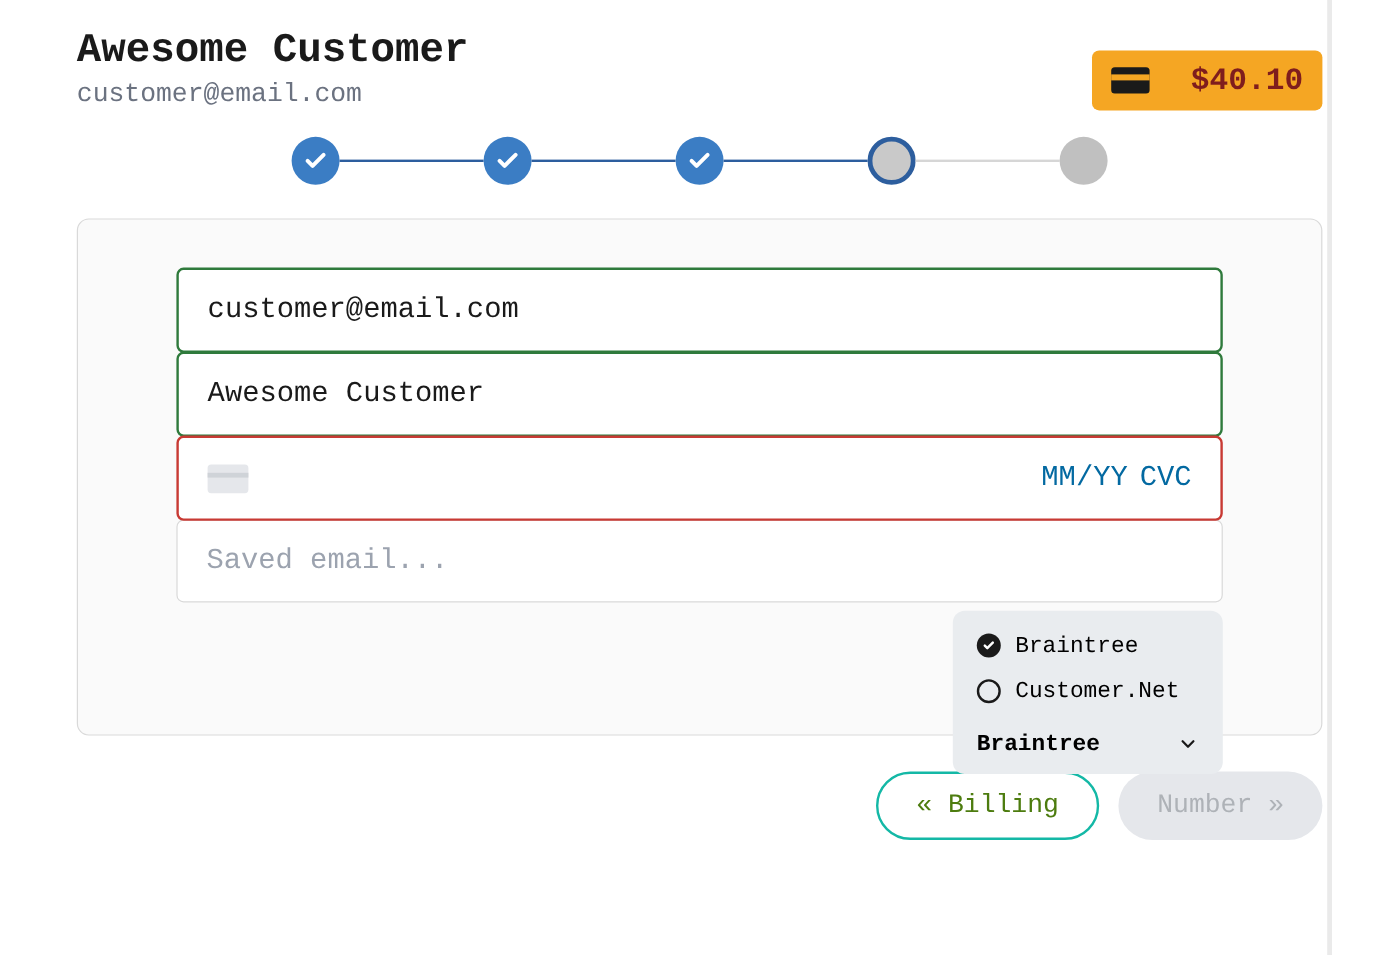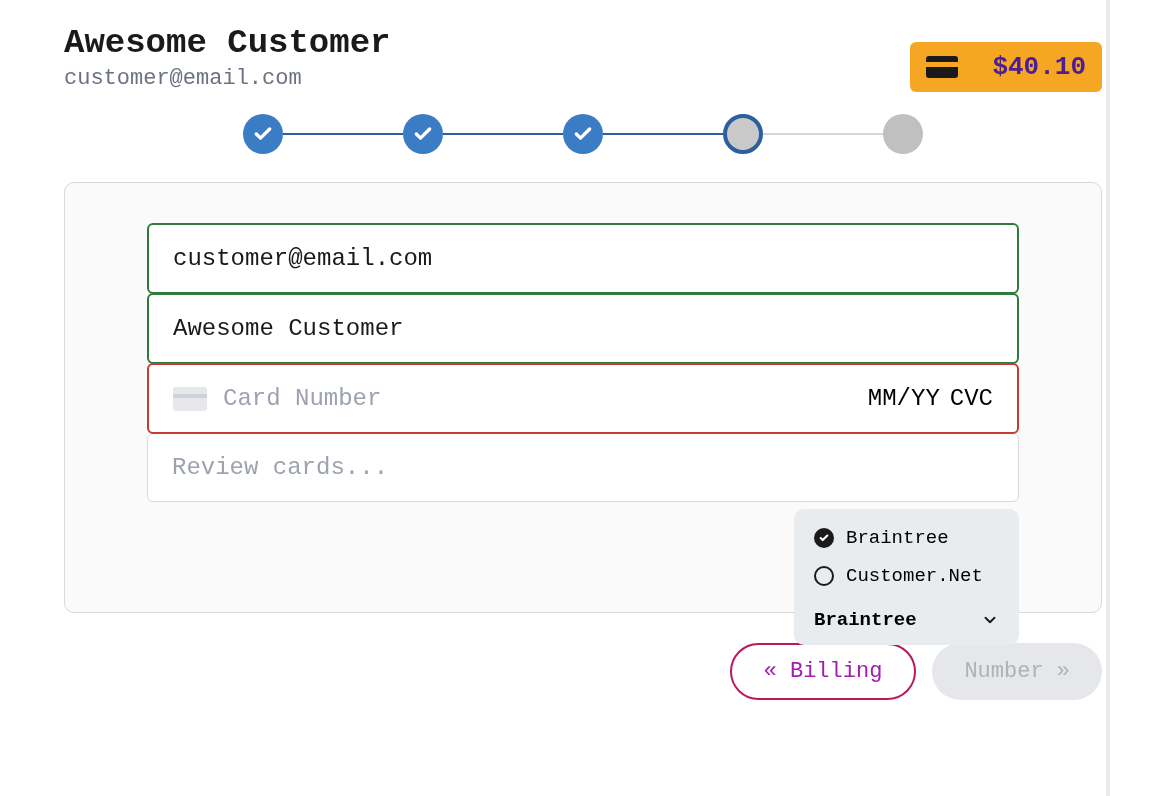--- a/index.html
+++ b/index.html
@@ -53,21 +53,21 @@
   content: "";
   position: absolute;
   left: 0; right: 0;
   top: 6px;
   height: 5px;
   background: #f5a623;
 }
 .price-text {
   font-size: 26px;
   font-weight: 600;
-  color: #4c1d95;
+  color: #7f1d1d;
   margin-left: 24px;
 }
 .stepper {
   display: flex;
   align-items: center;
   justify-content: center;
   margin: 22px auto 28px;
 }
 .step-circle {
   width: 40px;
@@ -137,21 +137,21 @@
   flex-shrink: 0;
 }
 .card-mini-icon::after {
   content: "";
   position: absolute;
   left: 0; right: 0; top: 7px; height: 4px;
   background: #cfd3d8;
 }
 .card-row-right {
   margin-left: auto;
-  color: #000000;
+  color: #0369a1;
   font-size: 24px;
   display: flex;
   gap: 10px;
   text-align: right;
 }
 
 .dropdown {
   position: absolute;
   right: 82px;
   top: 326px;
@@ -203,23 +203,23 @@
   border-radius: 999px;
   padding: 14px 32px;
   font-size: 22px;
   font-weight: 500;
   cursor: pointer;
   display: flex;
   align-items: center;
   gap: 6px;
 }
 .btn-outline {
-  border: 2px solid #be185d;
+  border: 2px solid #14b8a6;
   background: #fff;
-  color: #a21caf;
+  color: #4d7c0f;
   text-align: right;
 }
 .btn-disabled {
   border: none;
   background: #e5e7eb;
   color: #aeb2b7;
 }
 .right-divider {
   position: absolute;
   right: 44px;
@@ -272,28 +272,27 @@
 
   <div class="form-panel">
     <div class="field field-green">
       <span class="field-text">customer@email.com</span>
     </div>
     <div class="field field-green">
       <span class="field-text">Awesome Customer</span>
     </div>
     <div class="field field-red">
       <div class="card-mini-icon"></div>
-      <span class="placeholder">Card Number</span>
       <div class="card-row-right">
         <span>MM/YY</span>
         <span>CVC</span>
       </div>
     </div>
     <div class="field field-plain">
-      <span class="placeholder">Review cards...</span>
+      <span class="placeholder">Saved email...</span>
     </div>
 
     <div class="dropdown">
       <div class="dd-option">
         <div class="dd-radio dd-radio-checked">
           <svg class="dd-check" viewBox="0 0 24 24" fill="none" stroke="#fff" stroke-width="5" stroke-linecap="round" stroke-linejoin="round">
               <polyline points="4 12 9 17 20 6"></polyline>
             </svg>
         </div>
         <span>Braintree</span>

